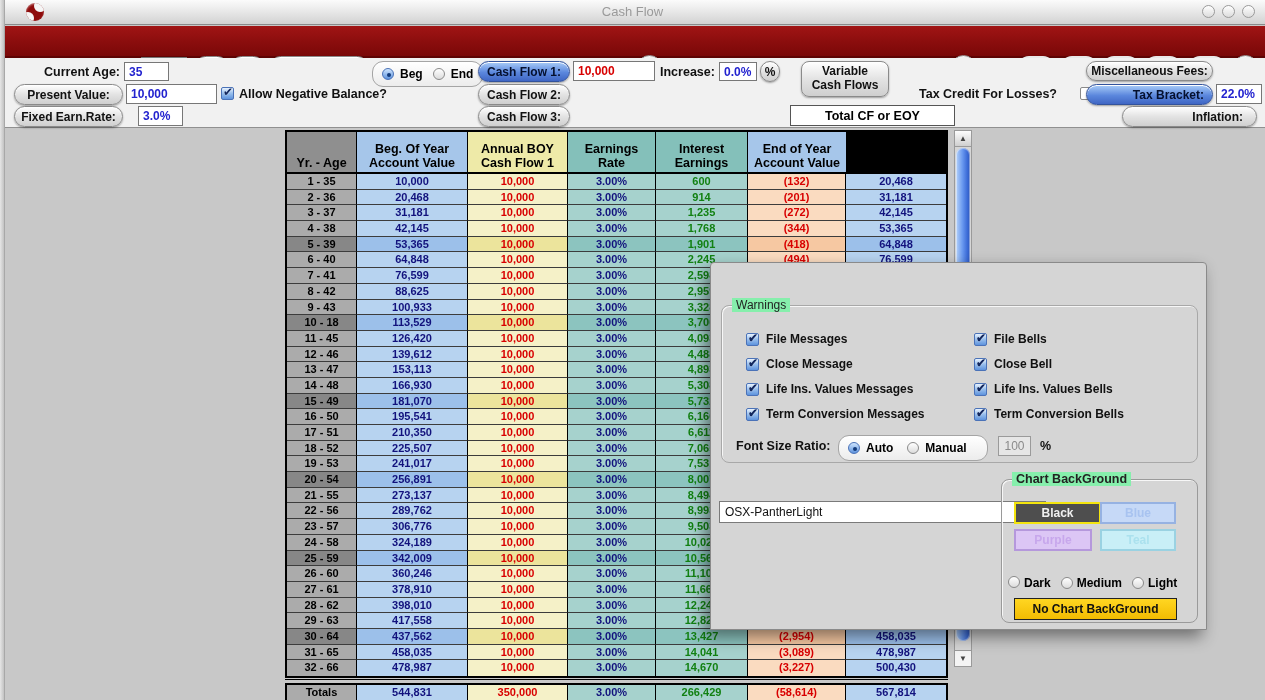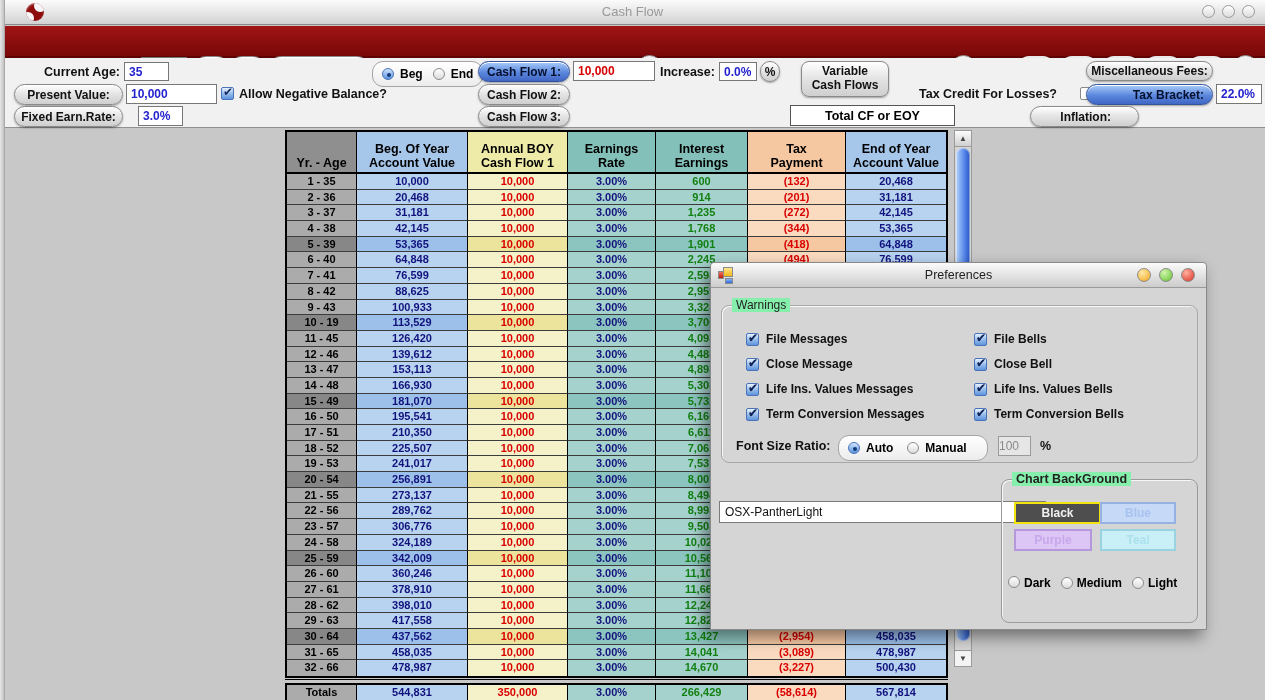--- a/index.html
+++ b/index.html
@@ -121,21 +121,21 @@
   .dlg-dot.y { background:radial-gradient(circle at 35% 30%,#ffe9a8,#f2a71b); }
   .dlg-dot.g { background:radial-gradient(circle at 35% 30%,#d2f5b0,#5fc42a); }
   .dlg-dot.r { background:radial-gradient(circle at 35% 30%,#ffb0a0,#da3020); }
   .group { position:absolute; border:1px solid #a8a8a8; border-radius:8px;
     box-shadow:inset 1px 1px 0 rgba(255,255,255,.8); }
   .group > .glabel { position:absolute; top:-8px; left:10px; background:#86efac; padding:0 4px;
     font-size:12px; color:#222; }
   .cbrow { display:flex; align-items:center; gap:7px; font-weight:bold; font-size:12px; color:#111; }
   .dlg-lbl { position:absolute; font-weight:bold; font-size:12.5px; color:#111; }
   .dis-input { position:absolute; background:#e6e6e6; border:1px solid #9a9a9a; color:#8a8a8a;
-    font-size:12px; }
+    font-size:12px; text-align:center; }
   .dropdown { position:absolute; background:#fff; border:1px solid #7a7a7a; font-size:12px;
     color:#111; display:flex; align-items:center; padding-left:5px; }
   .stepper { position:absolute; right:1px; top:1px; bottom:1px; width:19px; border-radius:3px;
     background:linear-gradient(#aacdf8,#5b87dd 55%,#3f66c4); display:flex; flex-direction:column;
     align-items:center; justify-content:center; color:#0a1e4a; font-size:6px; line-height:6px; }
   .cbg-btn { position:absolute; font-weight:bold; font-size:12px; text-align:center;
     display:flex; align-items:center; justify-content:center; }
   .yellow-btn { position:absolute; background:linear-gradient(#ffd622,#f2bc02); border:1px solid #222;
     font-weight:bold; font-size:12px; color:#111; display:flex; align-items:center; justify-content:center; }
   .left-edge { position:absolute; left:0; top:0; width:5px; height:700px;
@@ -271,36 +271,34 @@
   <div class="oval abs" style="left:478px; top:26px; width:92px; height:21px;">Cash Flow 2:</div>
   <div class="ctl-lbl" style="left:915px; top:29px; width:142px; text-align:right;">Tax Credit For Losses?</div>
   <span class="cb abs" style="left:1063px; top:28px;"></span>
   <div class="oval blue-btn abs" style="left:1086px; top:26px; width:127px; height:21px; justify-content:flex-end; padding-right:8px;">Tax Bracket:</div>
   <input class="tb-input abs" style="left: 1216px; top: 26px; width: 46px; height: 20px;" value="22.0%">
   
   <div class="oval abs" style="left:14px; top:48px; width:109px; height:21px;">Fixed Earn.Rate:</div>
   <input class="tb-input abs" style="left: 126px; top: 48px; width: 45px; height: 20px; margin-left: 12px;" value="3.0%">
   <div class="oval abs" style="left:478px; top:48px; width:92px; height:21px;">Cash Flow 3:</div>
   <div class="rect-btn" style="left:790px; top:47px; width:165px; height:21px;">Total CF or EOY</div>
-  <div class="oval abs" style="left:1030px; top:48px; width:109px; height:21px; justify-content:flex-end; padding-right:27px;">Inflation:</div>
+  <div class="oval abs" style="left:1122px; top:48px; width:135px; height:21px; justify-content:flex-end; padding-right:13px;">Inflation:</div>
 </div>
 
 <div class="tbl">
   <div class="tr thead" id="tbl-head">
       <div class="th c0">Yr. - Age</div>
       <div class="th c1">Beg. Of Year
 Account Value</div>
       <div class="th c2">Annual BOY
 Cash Flow 1</div>
       <div class="th c3">Earnings
 Rate</div>
       <div class="th c4">Interest
 Earnings</div>
-      <div class="th c5">Tax
-Payment</div>
       <div class="th c6">End of Year
 Account Value</div>
     </div>
   <div id="tbl-body">
       <div class="tr">
         <div class="td c0">1 - 35</div>
         <div class="td c1">10,000</div>
         <div class="td c2">10,000</div>
         <div class="td c3">3.00%</div>
         <div class="td c4">600</div>
@@ -373,21 +371,21 @@
       <div class="tr">
         <div class="td c0">9 - 43</div>
         <div class="td c1">100,933</div>
         <div class="td c2">10,000</div>
         <div class="td c3">3.00%</div>
         <div class="td c4">3,328</div>
         <div class="td c5">(732)</div>
         <div class="td c6">113,529</div>
       </div>
       <div class="tr hi">
-        <div class="td c0">10 - 19</div>
+        <div class="td c0">10 - 18</div>
         <div class="td c1">113,529</div>
         <div class="td c2">10,000</div>
         <div class="td c3">3.00%</div>
         <div class="td c4">3,706</div>
         <div class="td c5">(815)</div>
         <div class="td c6">126,420</div>
       </div>
       <div class="tr">
         <div class="td c0">11 - 45</div>
         <div class="td c1">126,420</div>
@@ -601,33 +599,20 @@
       <div class="td c1">544,831</div>
       <div class="td c2">350,000</div>
       <div class="td c3">3.00%</div>
       <div class="td c4">266,429</div>
       <div class="td c5">(58,614)</div>
       <div class="td c6">567,814</div>
     </div>
 </div>
 
 <div class="dialog">
-  <div class="dlg-title">
-    <div class="forms-ico">
-        <i class="r"></i>
-        <i class="y"></i>
-        <i class="b"></i>
-      </div>
-    <div class="t">Preferences</div>
-    <div class="dlg-dots">
-      <div class="dlg-dot y"></div>
-      <div class="dlg-dot g"></div>
-      <div class="dlg-dot r"></div>
-    </div>
-  </div>
 
   <div class="group" style="left:10px; top:42px; width:477px; height:158px;">
     <span class="glabel">Warnings</span>
     <div id="warn-left" style="position:absolute; left:24px; top:26px; display:flex; flex-direction:column; gap:11px;">
         <label class="cbrow">
           <span class="cb checked"></span>
           <span>File Messages</span>
         </label>
         <label class="cbrow">
           <span class="cb checked"></span>
@@ -694,16 +679,17 @@
         </label>
         <label style="display: flex; align-items: center; gap: 4px; font-weight: bold; font-size: 12px;">
           <span class="radio"></span>
           <span>Medium</span>
         </label>
         <label style="display: flex; align-items: center; gap: 4px; font-weight: bold; font-size: 12px;">
           <span class="radio"></span>
           <span>Light</span>
         </label>
       </div>
+    <div class="yellow-btn" style="left:12px; top:118px; width:163px; height:22px;">No Chart BackGround</div>
   </div>
 </div>
 
 <div class="left-edge"></div>
 
 </body></html>

